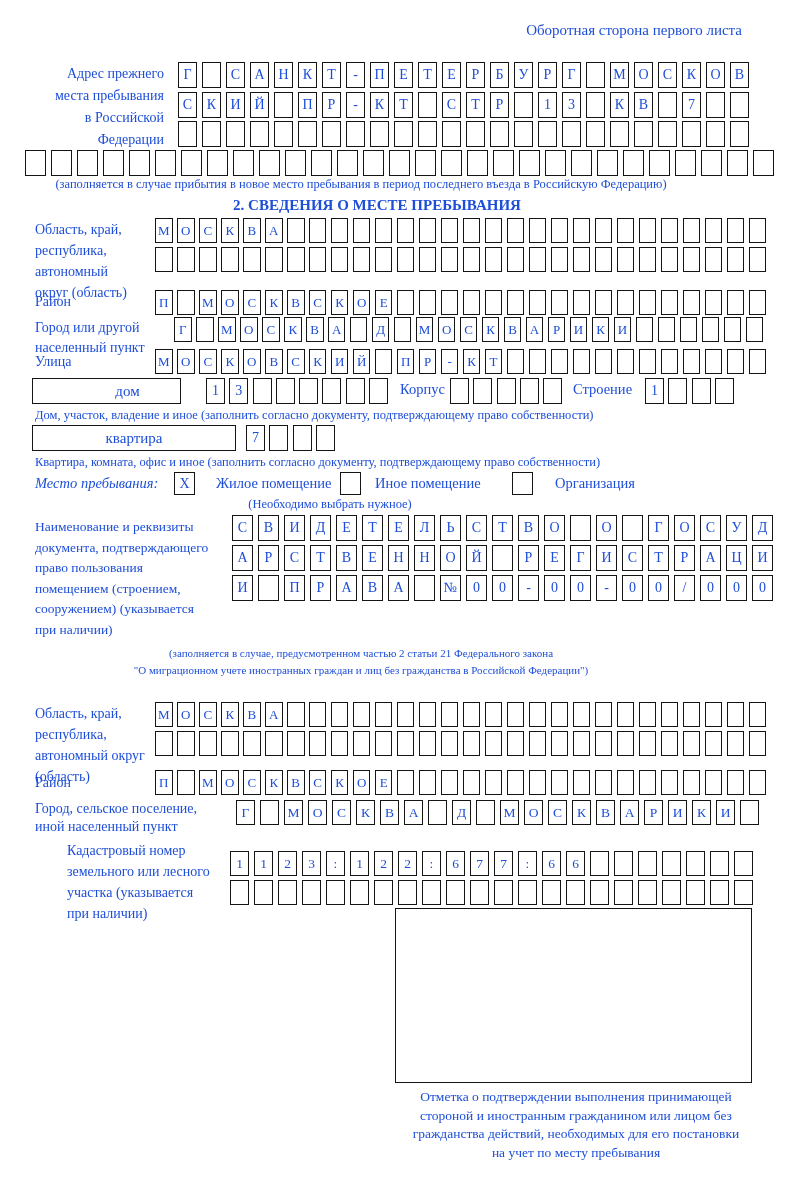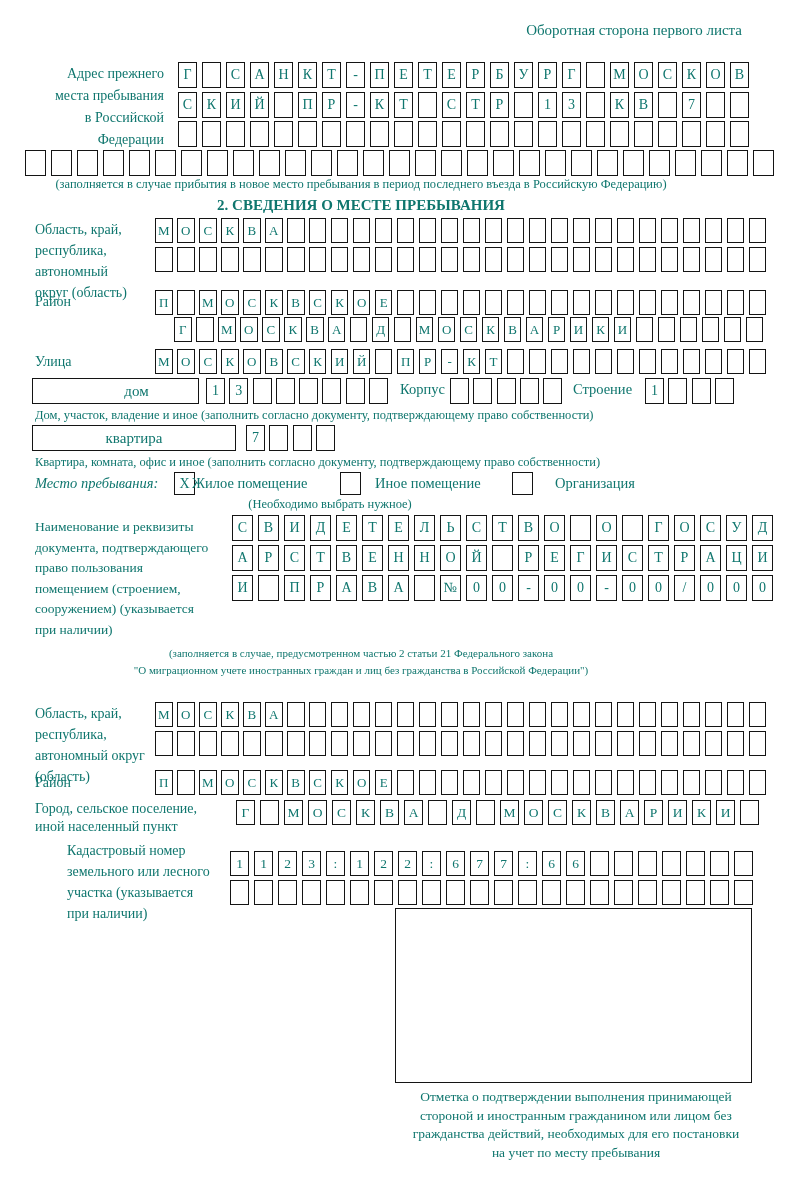--- a/index.html
+++ b/index.html
@@ -1,17 +1,17 @@
 <!DOCTYPE html>
 <html><head>
 <meta charset="utf-8">
 <style>
   html,body{margin:0;padding:0;background:#fff;}
   .page{position:relative;width:800px;height:1180px;background:#ffffff;
-        font-family:"Liberation Serif",serif;color:#0f766e;overflow:hidden;}
+        font-family:"Liberation Serif",serif;color:#1d4ed8;overflow:hidden;}
   .abs{position:absolute;}
   .lbl{font-size:14px;line-height:22px;white-space:pre-line;}
   .cap{font-size:12.5px;white-space:pre-line;}
   .center{width:722px;left:0;text-align:center;}
   .bold{font-weight:bold;}
   .cellrow{display:flex;position:absolute;}
   .cell{box-sizing:border-box;border:1.6px solid #141414;display:flex;align-items:center;
         justify-content:center;flex:none;background:#fff;font-size:14px;}
   .ga .cell{width:19px;height:26px;margin-right:5px;}
   .gw .cell{width:21px;height:26px;margin-right:5px;}
@@ -141,21 +141,21 @@
       <span class="cell"></span>
       <span class="cell"></span>
       <span class="cell"></span>
       <span class="cell"></span>
       <span class="cell"></span>
       <span class="cell"></span>
       <span class="cell"></span>
     </div>
   <div class="abs cap center" style="top:177px;">(заполняется в случае прибытия в новое место пребывания в период последнего въезда в Российскую Федерацию)</div>
 
-  <div class="abs bold center" style="top:197px;font-size:15px;">2. СВЕДЕНИЯ О МЕСТЕ ПРЕБЫВАНИЯ</div>
+  <div class="abs bold center" style="top:197px;font-size:15px;padding-left:16px;">2. СВЕДЕНИЯ О МЕСТЕ ПРЕБЫВАНИЯ</div>
 
   <div class="abs lbl" style="left:35px;top:219px;line-height:21px;">Область, край,
 республика,
 автономный
 округ (область)</div>
   <div class="cellrow gb" style="left:155px;top:218px;">
       <span class="cell">М</span>
       <span class="cell">О</span>
       <span class="cell">С</span>
       <span class="cell">К</span>
@@ -240,20 +240,22 @@
       <span class="cell"></span>
       <span class="cell"></span>
       <span class="cell"></span>
       <span class="cell"></span>
       <span class="cell"></span>
       <span class="cell"></span>
       <span class="cell"></span>
       <span class="cell"></span>
     </div>
 
+  <div class="abs lbl" style="left:35px;top:318px;line-height:20px;">Город или другой
+населенный пункт</div>
   <div class="cellrow gb" style="left:174px;top:317px;">
       <span class="cell">Г</span>
       <span class="cell"></span>
       <span class="cell">М</span>
       <span class="cell">О</span>
       <span class="cell">С</span>
       <span class="cell">К</span>
       <span class="cell">В</span>
       <span class="cell">А</span>
       <span class="cell"></span>
@@ -302,21 +304,21 @@
       <span class="cell"></span>
       <span class="cell"></span>
       <span class="cell"></span>
       <span class="cell"></span>
       <span class="cell"></span>
       <span class="cell"></span>
       <span class="cell"></span>
       <span class="cell"></span>
     </div>
 
-  <div class="abs boxlabel" style="left:32px;top:378px;width:167px;height:26px;padding-left:42px;">дом</div>
+  <div class="abs boxlabel" style="left:32px;top:378px;width:149px;height:26px;padding-left:42px;">дом</div>
   <div class="cellrow ge" style="left:206px;top:378px;">
       <span class="cell">1</span>
       <span class="cell">3</span>
       <span class="cell"></span>
       <span class="cell"></span>
       <span class="cell"></span>
       <span class="cell"></span>
       <span class="cell"></span>
       <span class="cell"></span>
     </div>
@@ -341,21 +343,21 @@
   <div class="cellrow ge" style="left:246px;top:425px;">
       <span class="cell">7</span>
       <span class="cell"></span>
       <span class="cell"></span>
       <span class="cell"></span>
     </div>
   <div class="abs cap" style="left:35px;top:455px;">Квартира, комната, офис и иное (заполнить согласно документу, подтверждающему право собственности)</div>
 
   <div class="abs opt" style="left:35px;top:475px;font-style:italic;">Место пребывания:</div>
   <div class="abs chk" style="left:174px;top:472px;">X</div>
-  <div class="abs opt" style="left:192px;top:475px;">Жилое помещение</div>
+  <div class="abs opt" style="left:216px;top:475px;">Жилое помещение</div>
   <div class="abs chk" style="left:340px;top:472px;"></div>
   <div class="abs opt" style="left:375px;top:475px;">Иное помещение</div>
   <div class="abs chk" style="left:512px;top:472px;"></div>
   <div class="abs opt" style="left:555px;top:475px;">Организация</div>
   <div class="abs cap" style="left:200px;top:497px;width:260px;text-align:center;">(Необходимо выбрать нужное)</div>
 
   <div class="abs lbl" style="left:35px;top:517px;line-height:20.5px;font-size:13.5px;">Наименование и реквизиты
 документа, подтверждающего
 право пользования
 помещением (строением,

